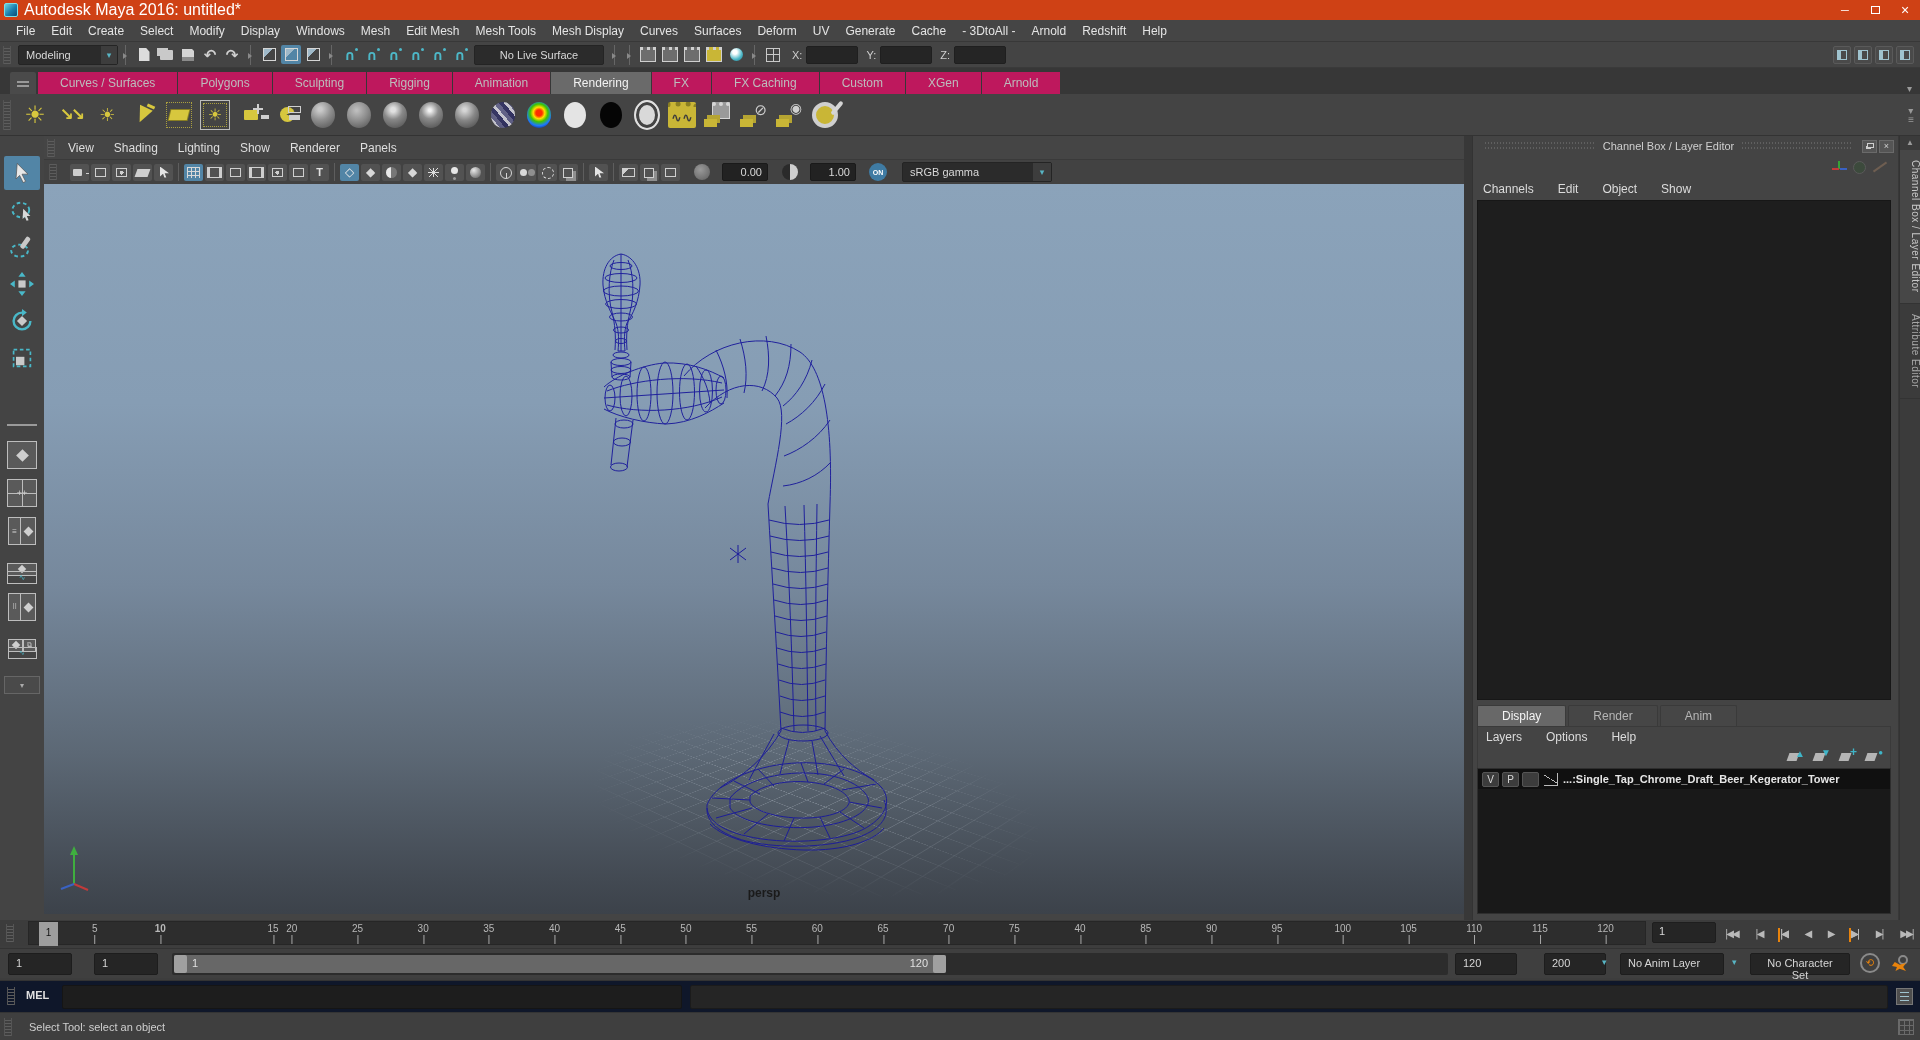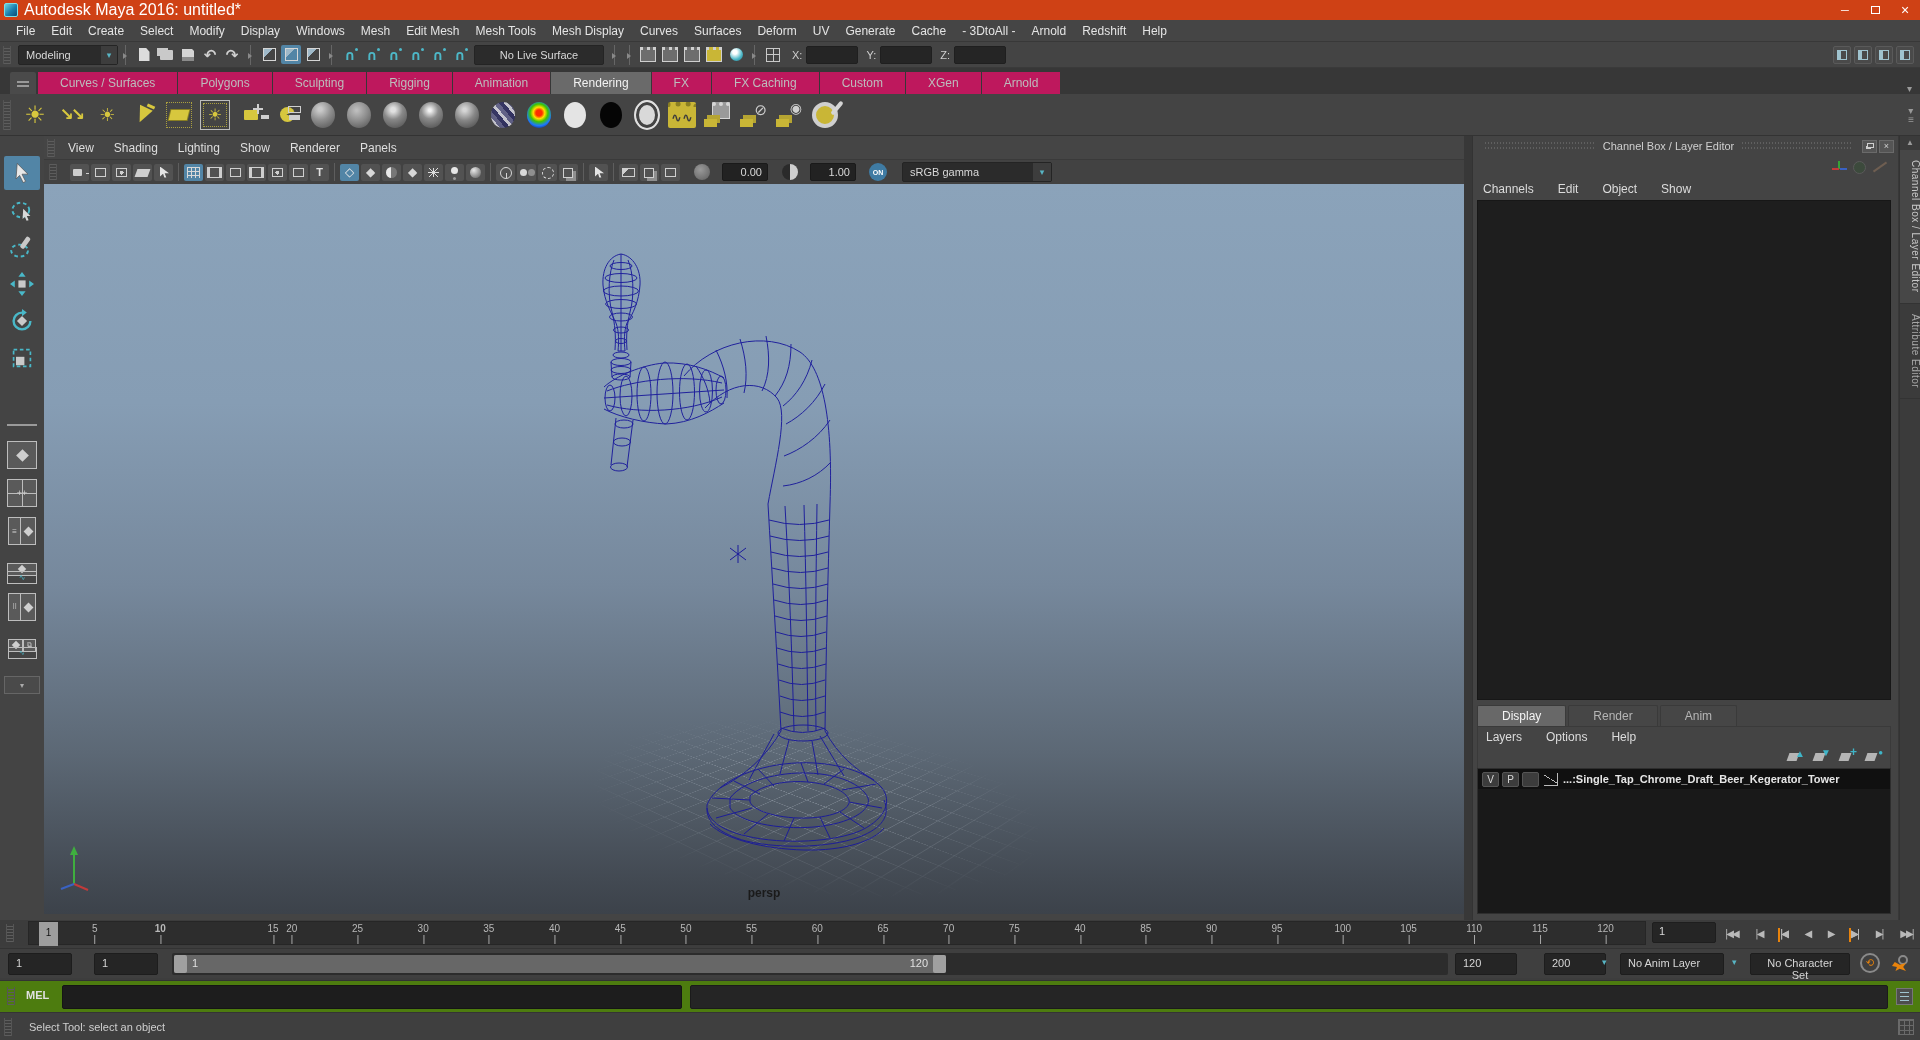--- a/index.html
+++ b/index.html
@@ -204,21 +204,21 @@
   #rh-left{left:0;}
   #rh-right{right:0;}
   #range-start-label{position:absolute;left:18px;top:2px;color:#e0e0e0;font-size:11px;}
   #range-end-label{position:absolute;right:18px;top:2px;color:#e0e0e0;font-size:11px;}
   .dd-mini{position:absolute;top:8px;color:#58b5c4;font-size:9px;}
   #anim-clock{position:absolute;left:1860px;top:4px;width:20px;height:20px;border-radius:50%;border:2px solid #8a8a8a;color:#e8830c;font-size:10px;text-align:center;line-height:16px;}
   #runman{position:absolute;left:1890px;top:4px;width:20px;height:20px;position:absolute;}
   #runman::before{content:"";position:absolute;left:8px;top:2px;width:6px;height:6px;border-radius:50%;border:2px solid #8a8a8a;}
   #runman::after{content:"";position:absolute;left:2px;top:9px;width:14px;height:9px;background:#e8830c;clip-path:polygon(20% 0,55% 30%,100% 10%,80% 55%,100% 100%,55% 75%,25% 100%,35% 55%,0 45%);}
   
-  #mel-row{position:absolute;left:0;top:980px;width:1920px;height:32px;background:#4d7c0f;border-top:1px solid #333;}
+  #mel-row{position:absolute;left:0;top:980px;width:1920px;height:32px;background:#0f172a;border-top:1px solid #333;}
   #mel-label{position:absolute;left:26px;top:8px;color:#e0e0e0;font-size:11px;font-weight:bold;}
   #mel-input{position:absolute;left:62px;top:4px;width:620px;height:24px;background:#1d1d1d;border:1px solid #151515;border-radius:2px;color:#ddd;font-size:11px;padding:0 6px;font-family:"Liberation Mono","DejaVu Sans Mono",monospace;}
   #mel-result{position:absolute;left:690px;top:4px;width:1198px;height:24px;background:#252525;border:1px solid #1b1b1b;border-radius:2px;}
   #script-icon{position:absolute;left:1896px;top:7px;width:17px;height:17px;border:1px solid #777;background:#4d4d4d;}
   #script-icon::before{content:"";position:absolute;inset:3px;background:repeating-linear-gradient(0deg,#9fc3cf 0 1px,transparent 1px 4px);}
   
   #help-row{position:absolute;left:0;top:1012px;width:1920px;height:28px;background:#3f3f3f;border-top:1px solid #343434;display:flex;align-items:center;}
   #help-text{color:#cfcfcf;font-size:11px;margin-left:14px;}
   #help-icon{margin-left:auto;margin-right:6px;width:16px;height:16px;border:1px solid #6a6a6a;background:linear-gradient(#6a6a6a 1px,transparent 1px) 0 0/100% 5px,linear-gradient(90deg,#6a6a6a 1px,transparent 1px) 0 0/5px 100%;}
 </style>

